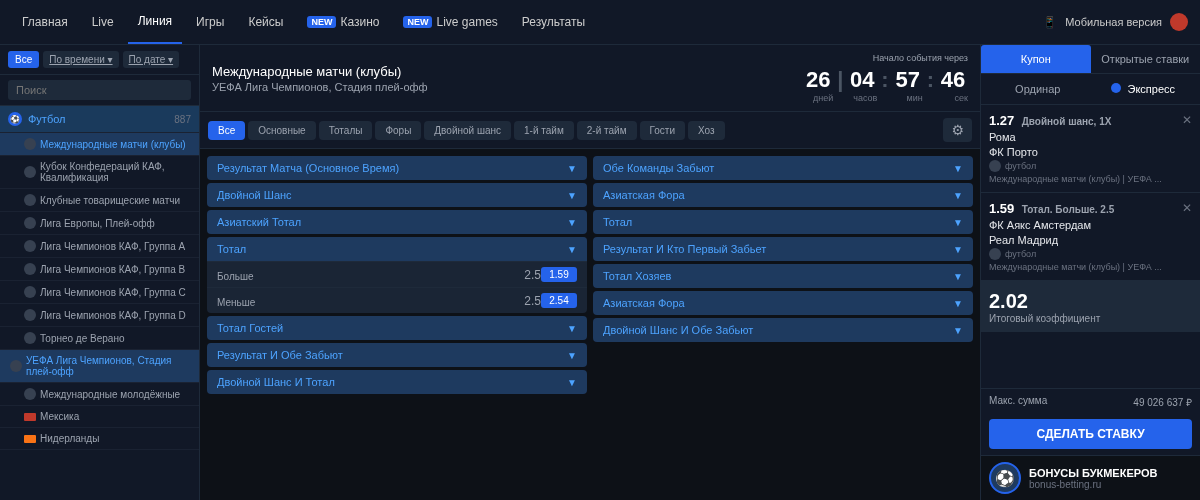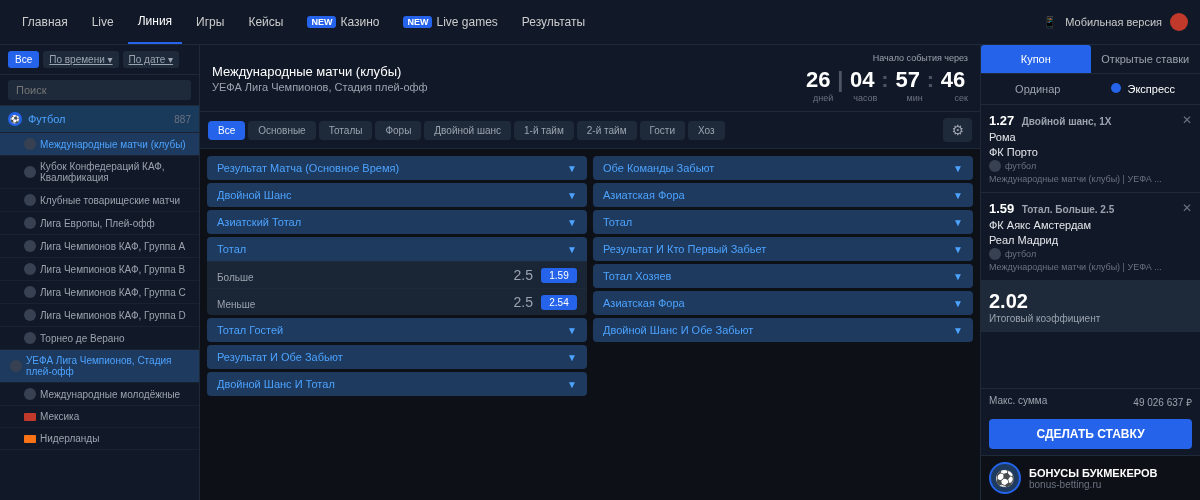--- a/index.html
+++ b/index.html
@@ -279,21 +279,21 @@
       cursor: pointer;
     }
     .market-header .chevron { color: #4da3ff; font-size: 10px; }
     .market-row {
       display: flex;
       padding: 5px 10px;
       align-items: flex-end;
       border-top: 1px solid #1e2a3a;
     }
     .market-row-name { flex: 1; font-size: 10px; color: #9ca3af; }
-    .market-row-val { font-size: 14px; color: #9ca3af; margin-right: 8px; }
+    .market-row-val { font-size: 12px; color: #9ca3af; margin-right: 0; }
     .market-row-odds {
       background: #2563eb;
       color: #fff;
       font-size: 10px;
       padding: 2px 8px;
       border-radius: 3px;
       min-width: 36px;
       text-align: center;
     }
 

